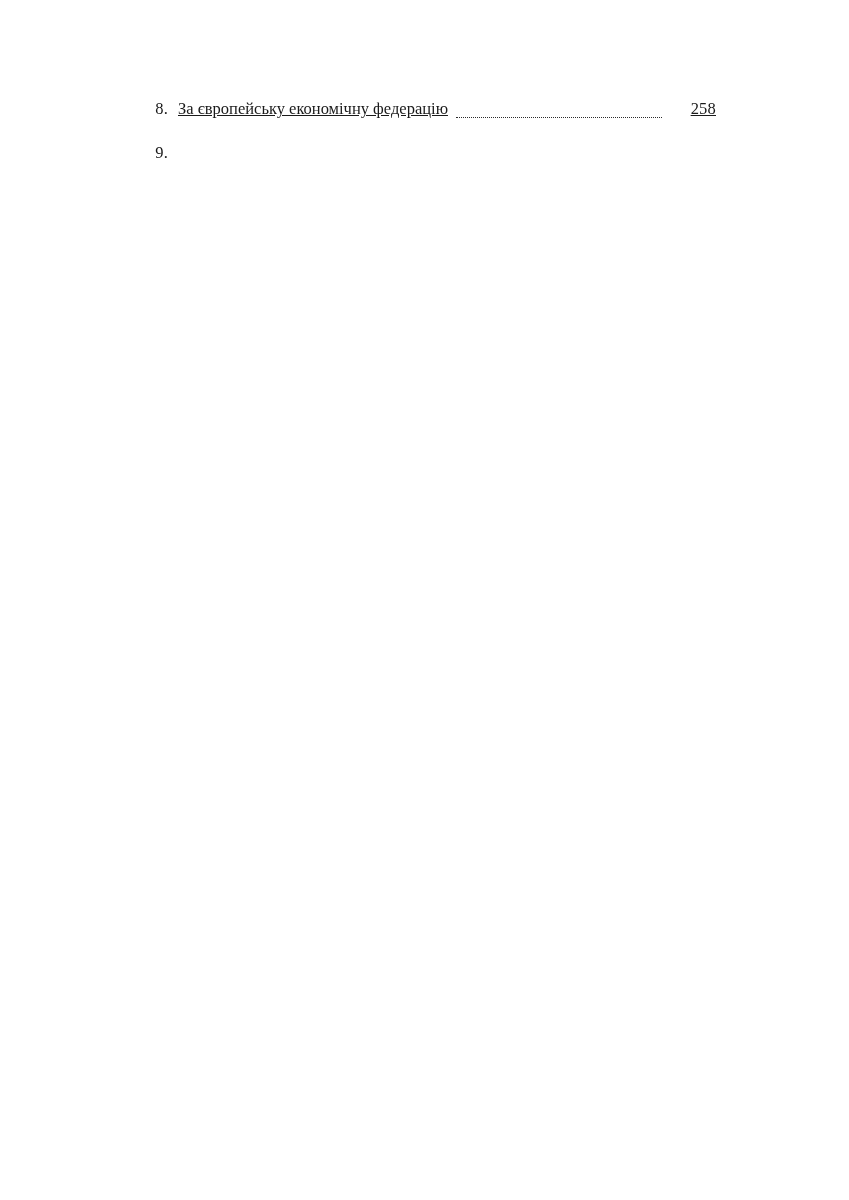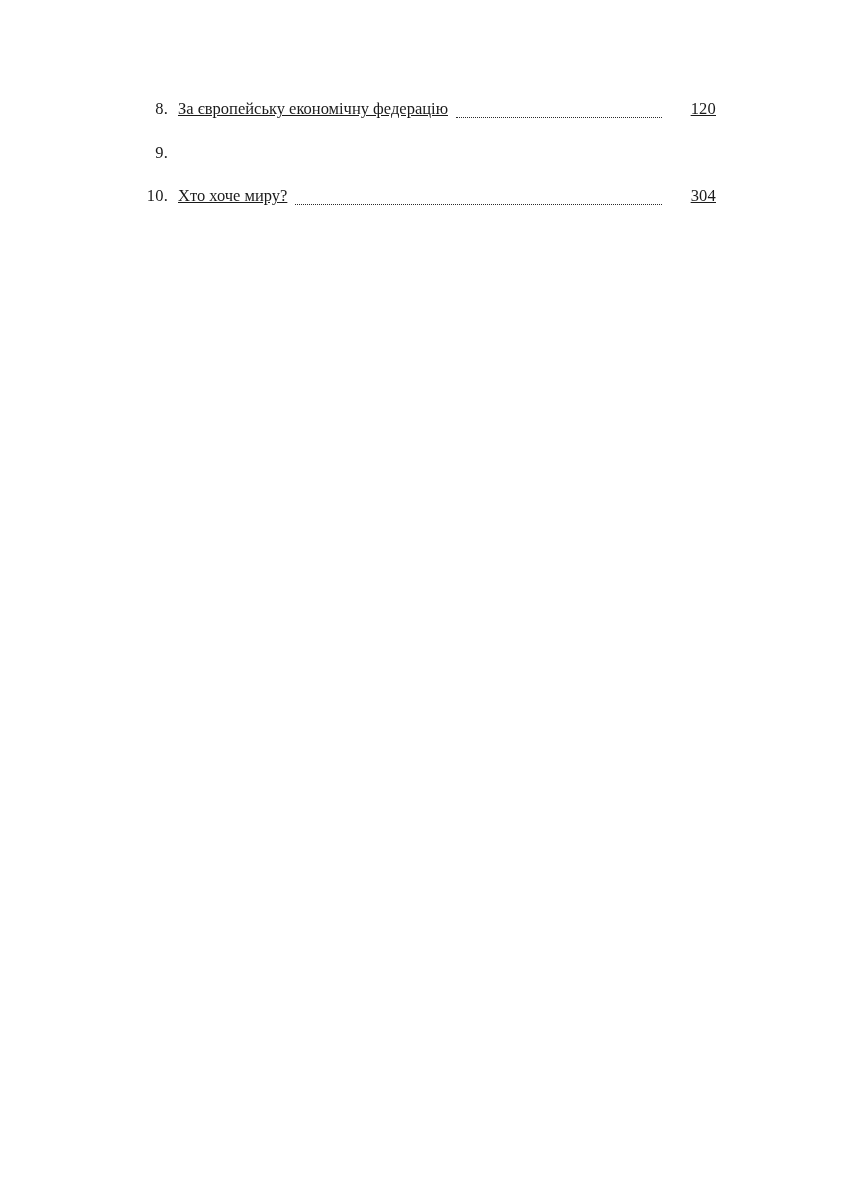--- a/index.html
+++ b/index.html
@@ -96,33 +96,25 @@
 
 <div class="page">
 
   <div class="toc">
 
     <div class="toc-entry">
       <div class="toc-num">8.</div>
       <div class="toc-body">
         <span class="toc-title">За європейську економічну федерацію</span>
         <span class="toc-lead"></span>
-        <span class="toc-page">120</span>
+        <span class="toc-page">258</span>
       </div>
     </div>
 
     <div class="toc-entry multiline">
       <div class="toc-num">9.</div>
       <div class="toc-body">
       </div>
     </div>
 
-    <div class="toc-entry">
-      <div class="toc-num">10.</div>
-      <div class="toc-body">
-        <span class="toc-title">Хто хоче миру?</span>
-        <span class="toc-lead"></span>
-        <span class="toc-page">304</span>
-      </div>
-    </div>
 
   </div>
 </div>
 
 </body></html>

